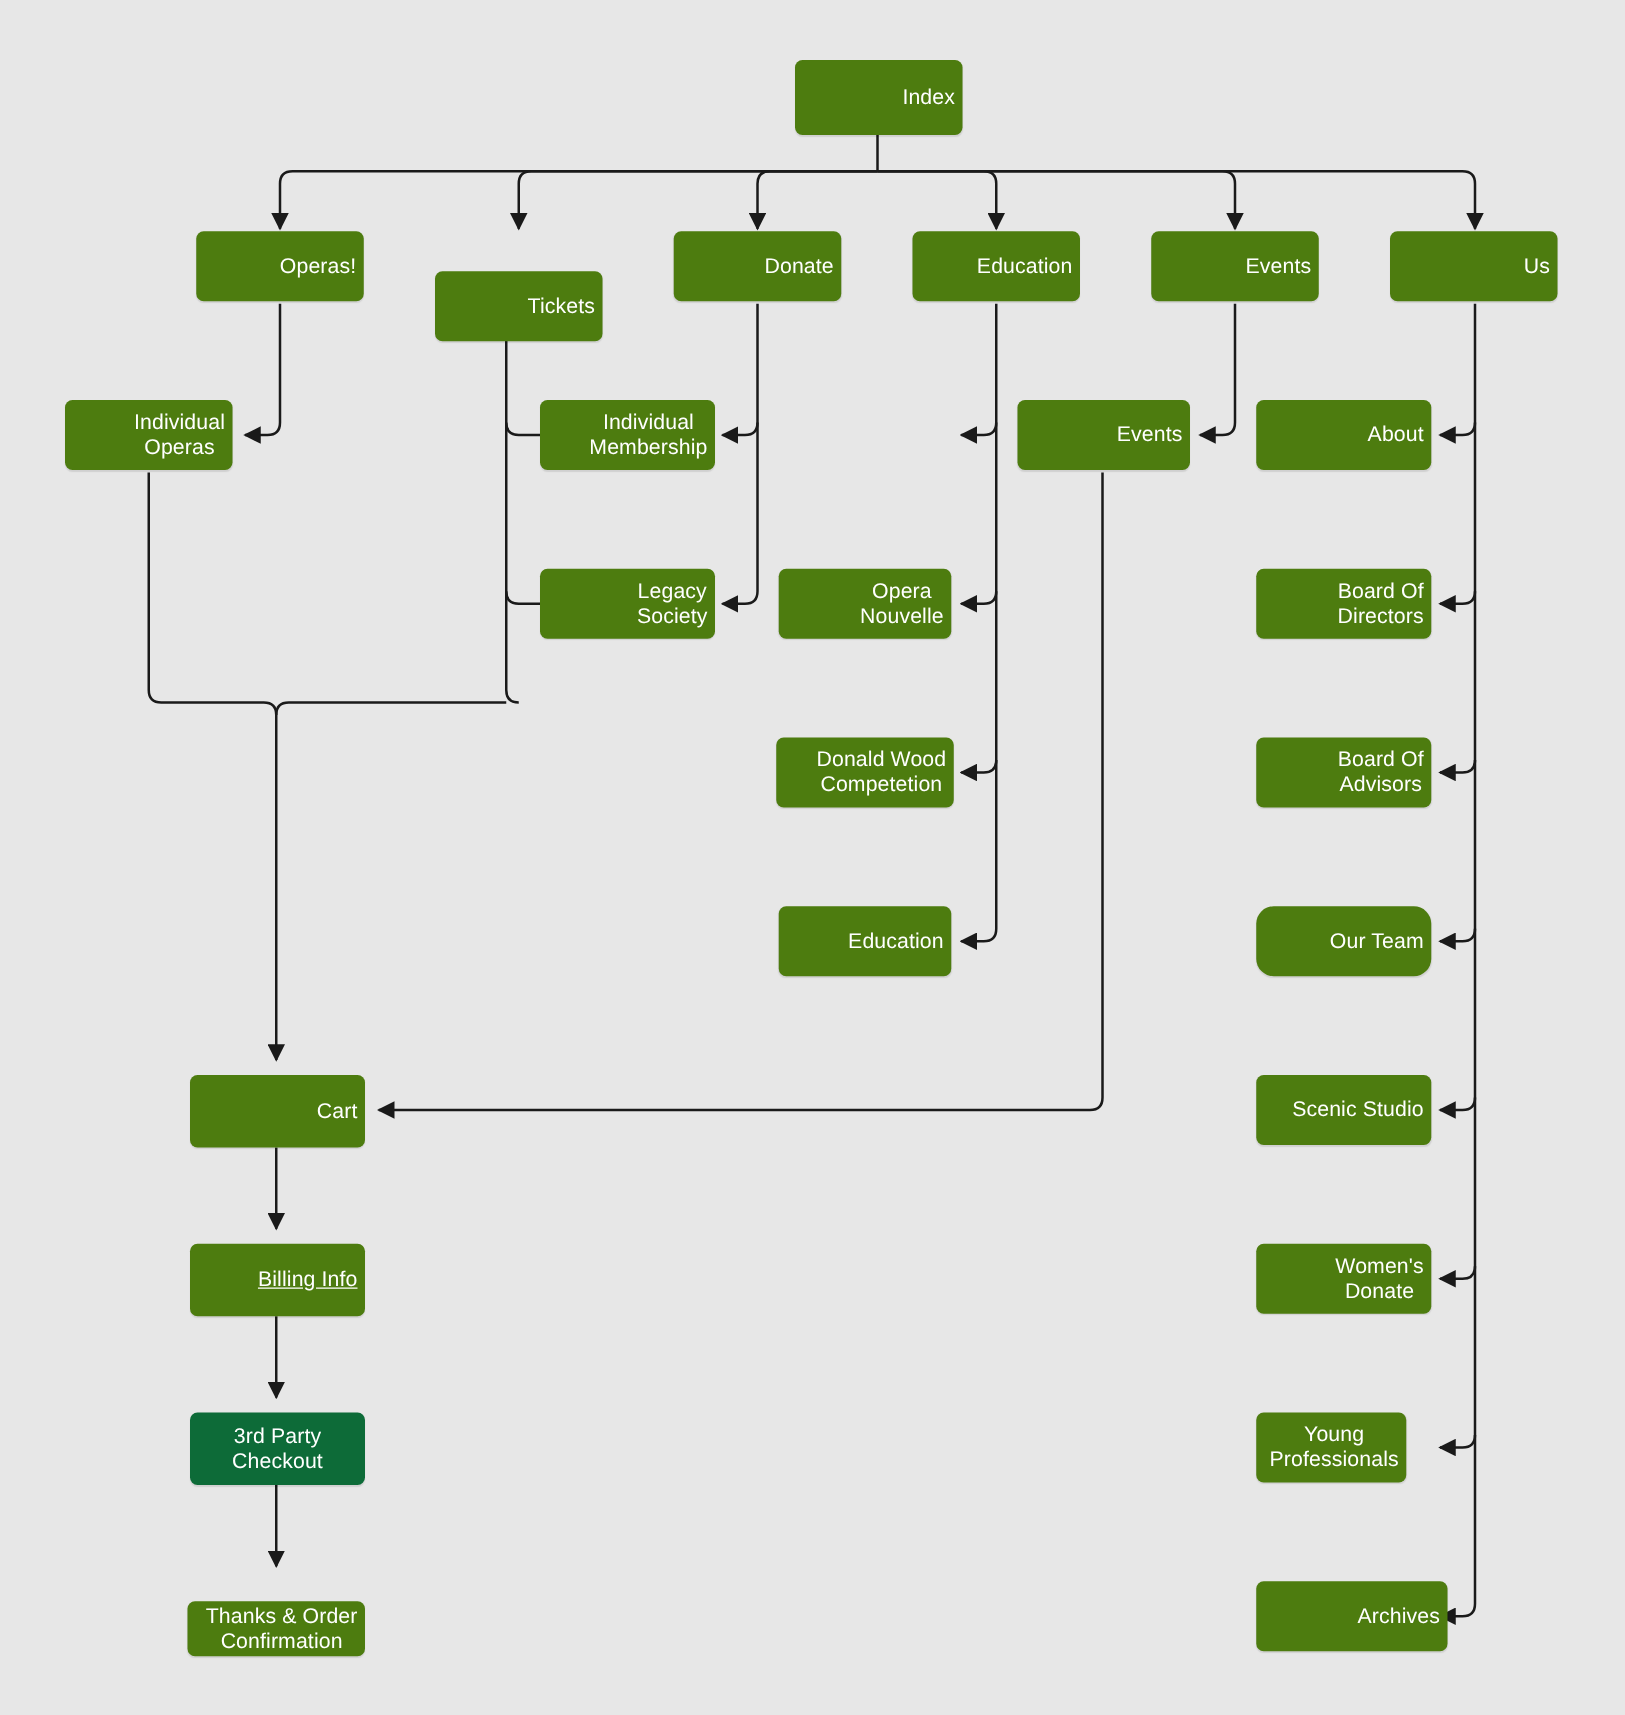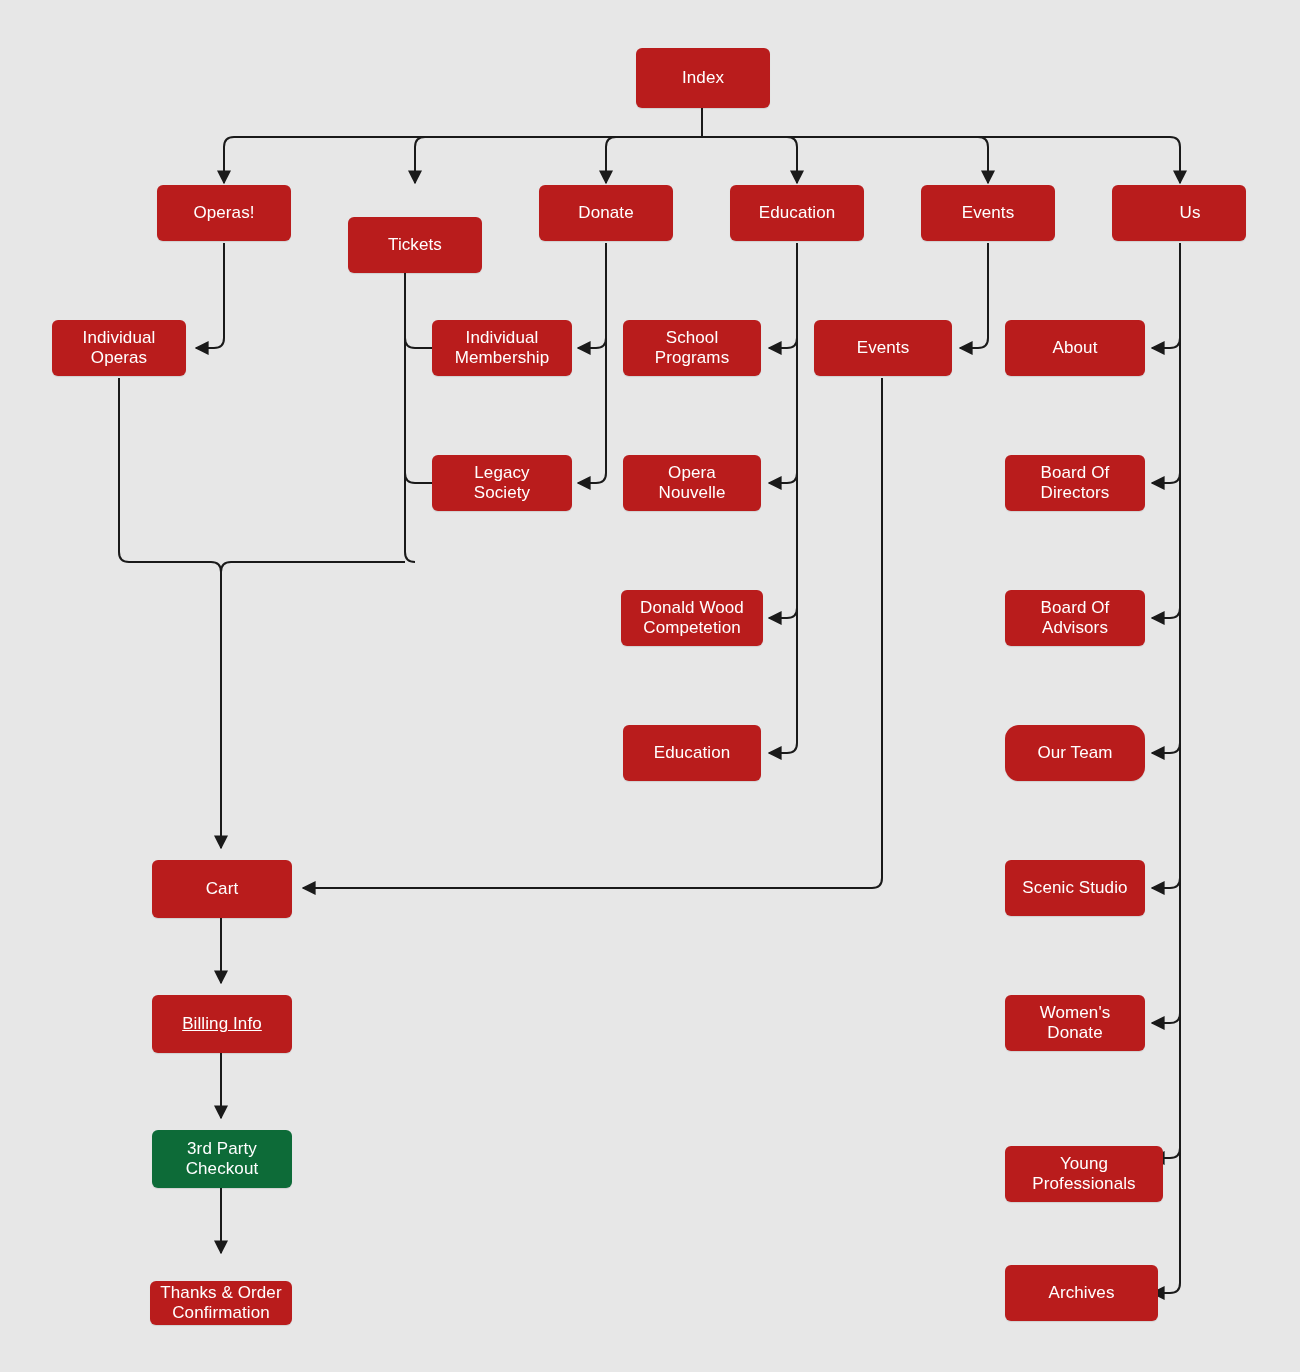--- a/index.html
+++ b/index.html
@@ -36,21 +36,21 @@
     text-align: center;
     border-radius: 6px;
     color: #ffffff;
     font-size: 17px;
     line-height: 1.18;
     letter-spacing: 0.1px;
     padding: 2px 6px;
     z-index: 3;
     box-shadow: 0 1px 1px rgba(0,0,0,0.10);
   }
-  .node.red { background: #b91c1c; }
+  .node.red { background: #4d7c0f; justify-content: flex-end; }
   .node.green { background: #0d6b38; }
   .node .node-label { display: block; white-space: pre-line; }
 </style>
 </head>
 <body>
 
 <div id="canvas">
 
   <svg id="wires" viewBox="0 0 1300 1372" width="1300" height="1372">
     <defs>
@@ -136,24 +136,20 @@
   </div>
 
   <div class="node red" style="left:52px; top:320px; width:134px; height:56px;">
     <span class="node-label">Individual
 Operas</span>
   </div>
   <div class="node red" style="left:432px; top:320px; width:140px; height:56px;">
     <span class="node-label">Individual
 Membership</span>
   </div>
-  <div class="node red" style="left:623px; top:320px; width:138px; height:56px;">
-    <span class="node-label">School
-Programs</span>
-  </div>
   <div class="node red" style="left:814px; top:320px; width:138px; height:56px;">
     <span class="node-label">Events</span>
   </div>
   <div class="node red" style="left:1005px; top:320px; width:140px; height:56px;">
     <span class="node-label">About</span>
   </div>
 
   <div class="node red" style="left:432px; top:455px; width:140px; height:56px;">
     <span class="node-label">Legacy
 Society</span>
@@ -195,21 +191,21 @@
   </div>
   <div class="node red" style="left:1005px; top:995px; width:140px; height:56px;">
     <span class="node-label">Women's
 Donate</span>
   </div>
 
   <div class="node green" style="left:152px; top:1130px; width:140px; height:58px;">
     <span class="node-label">3rd Party
 Checkout</span>
   </div>
-  <div class="node red" style="left:1005px; top:1130px; width:158px; height:56px;margin-top:16px;">
+  <div class="node red" style="left:1005px; top:1130px; width:120px; height:56px;">
     <span class="node-label">Young
 Professionals</span>
   </div>
 
   <div class="node red" style="left:150px; top:1281px; width:142px; height:44px;">
     <span class="node-label">Thanks &amp; Order
 Confirmation</span>
   </div>
   <div class="node red" style="left:1005px; top:1265px; width:153px; height:56px;">
     <span class="node-label">Archives</span>

